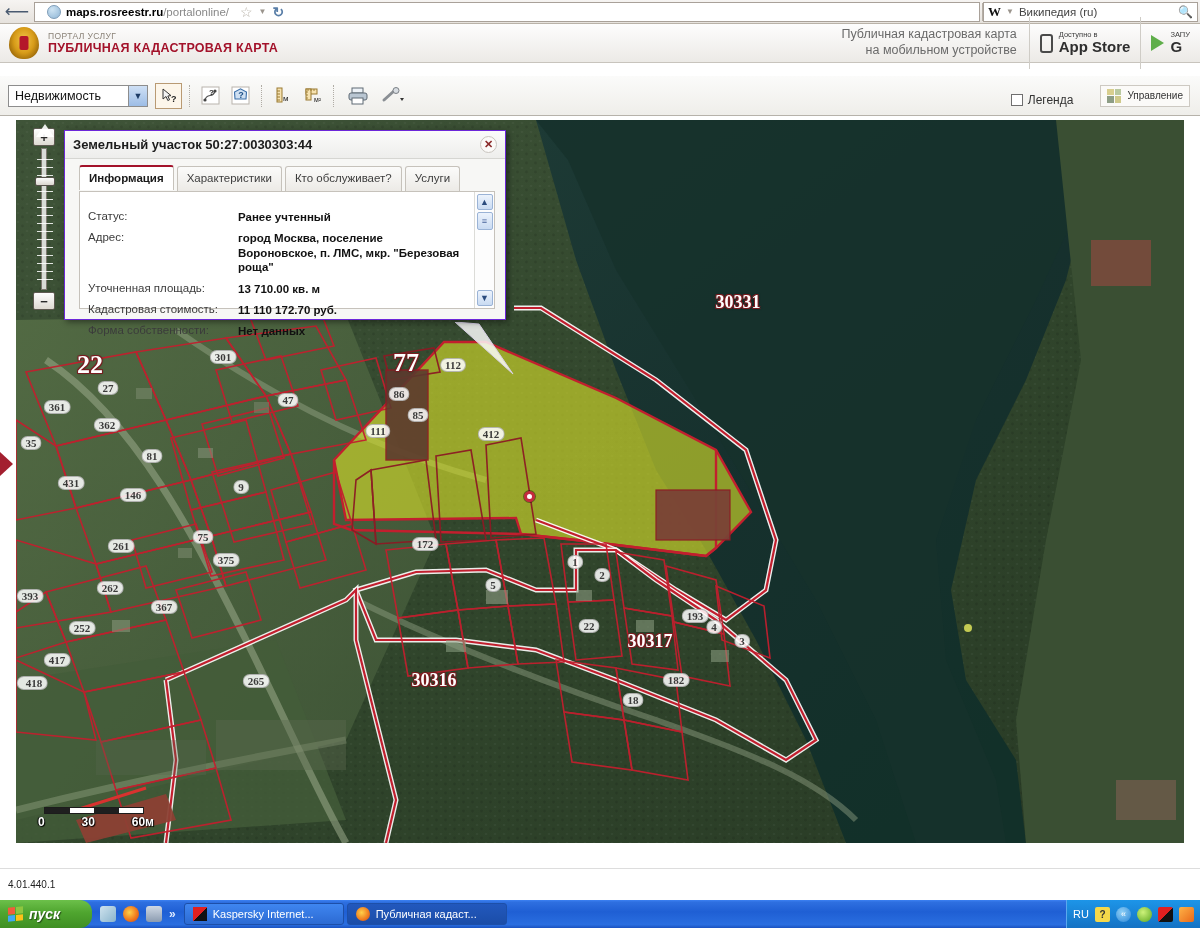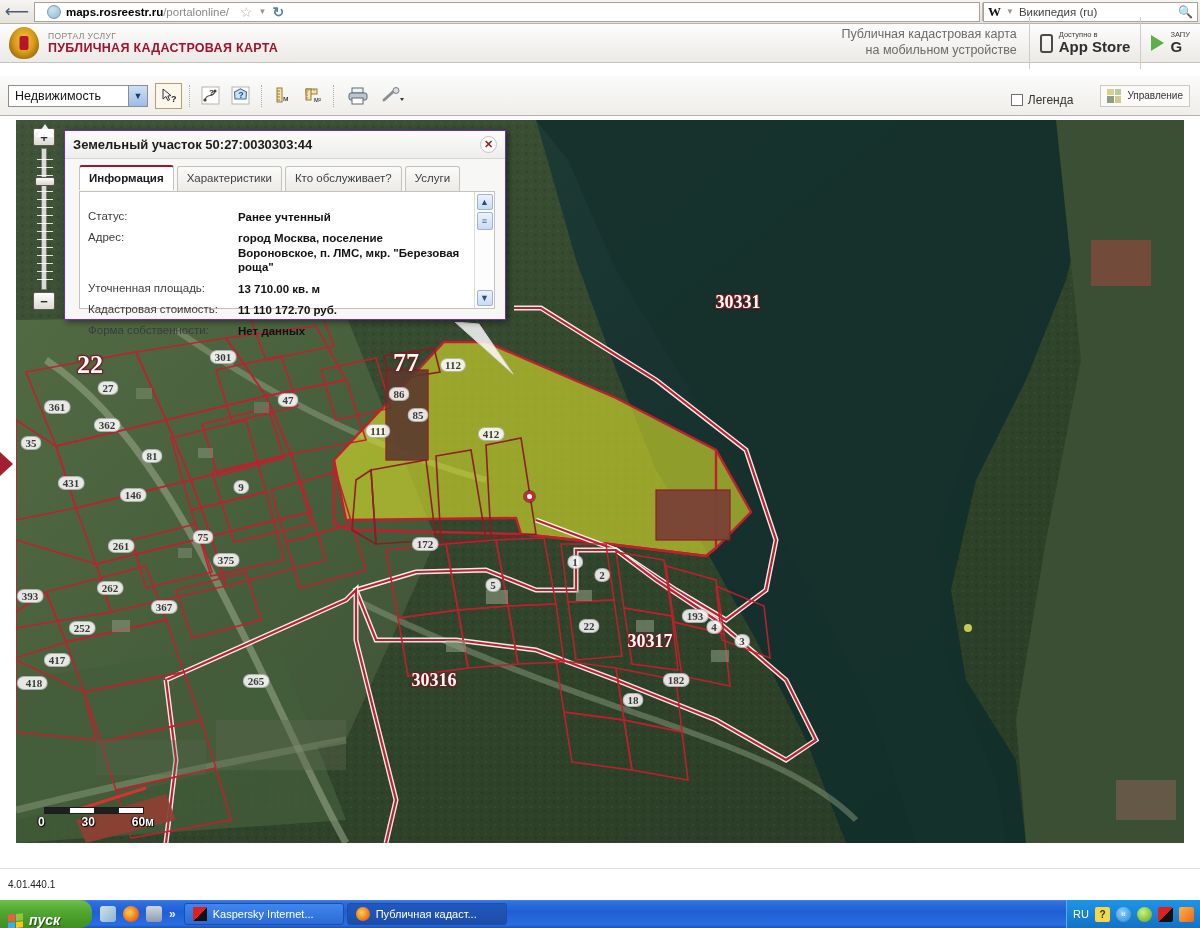--- a/index.html
+++ b/index.html
@@ -284,21 +284,21 @@
   
   .taskbar {
     position: absolute; left: 0; top: 900px; width: 1200px; height: 28px;
     background: linear-gradient(#3c81f3 0%, #2e6fe0 8%, #1f5fd4 42%, #2a6ee0 88%, #1a52c0 100%);
     display: flex; align-items: center;
   }
   .start-btn {
     width: 92px; height: 28px;
     background: linear-gradient(#6cc04a 0%, #4fa52f 45%, #3f8f23 100%);
     border-radius: 0 12px 12px 0;
-    display: flex; align-items: flex-end; gap: 6px; padding-left: 8px;
+    display: flex; align-items: center; gap: 6px; padding-left: 8px;
     font-style: italic; font-weight: bold; color: #fff; font-size: 14px;
     text-shadow: 1px 1px 1px rgba(0,0,0,.5);
   }
   .win-flag {
     width: 15px; height: 14px;
     display: grid; grid-template-columns: 1fr 1fr; grid-template-rows: 1fr 1fr; gap: 1px;
     transform: skewY(-6deg);
   }
   .win-flag i:nth-child(1) { background: #f05c3c; }
   .win-flag i:nth-child(2) { background: #8ec63f; }

